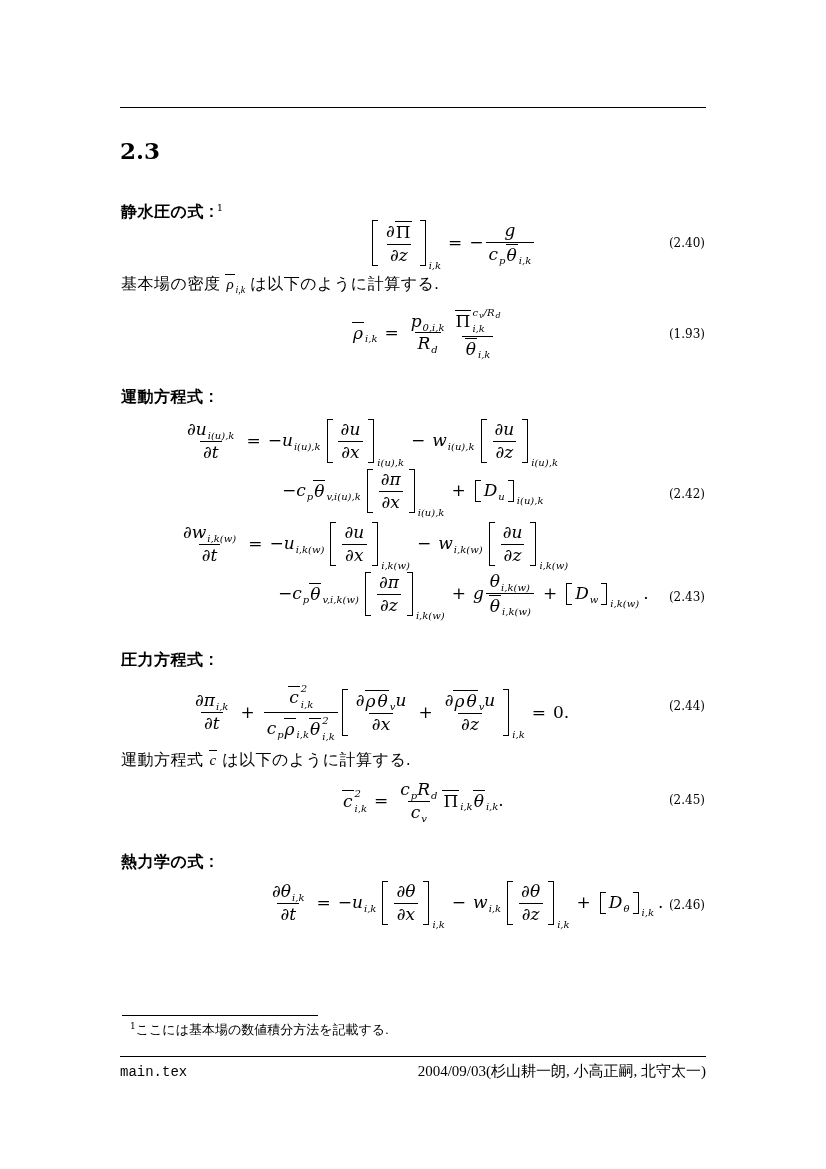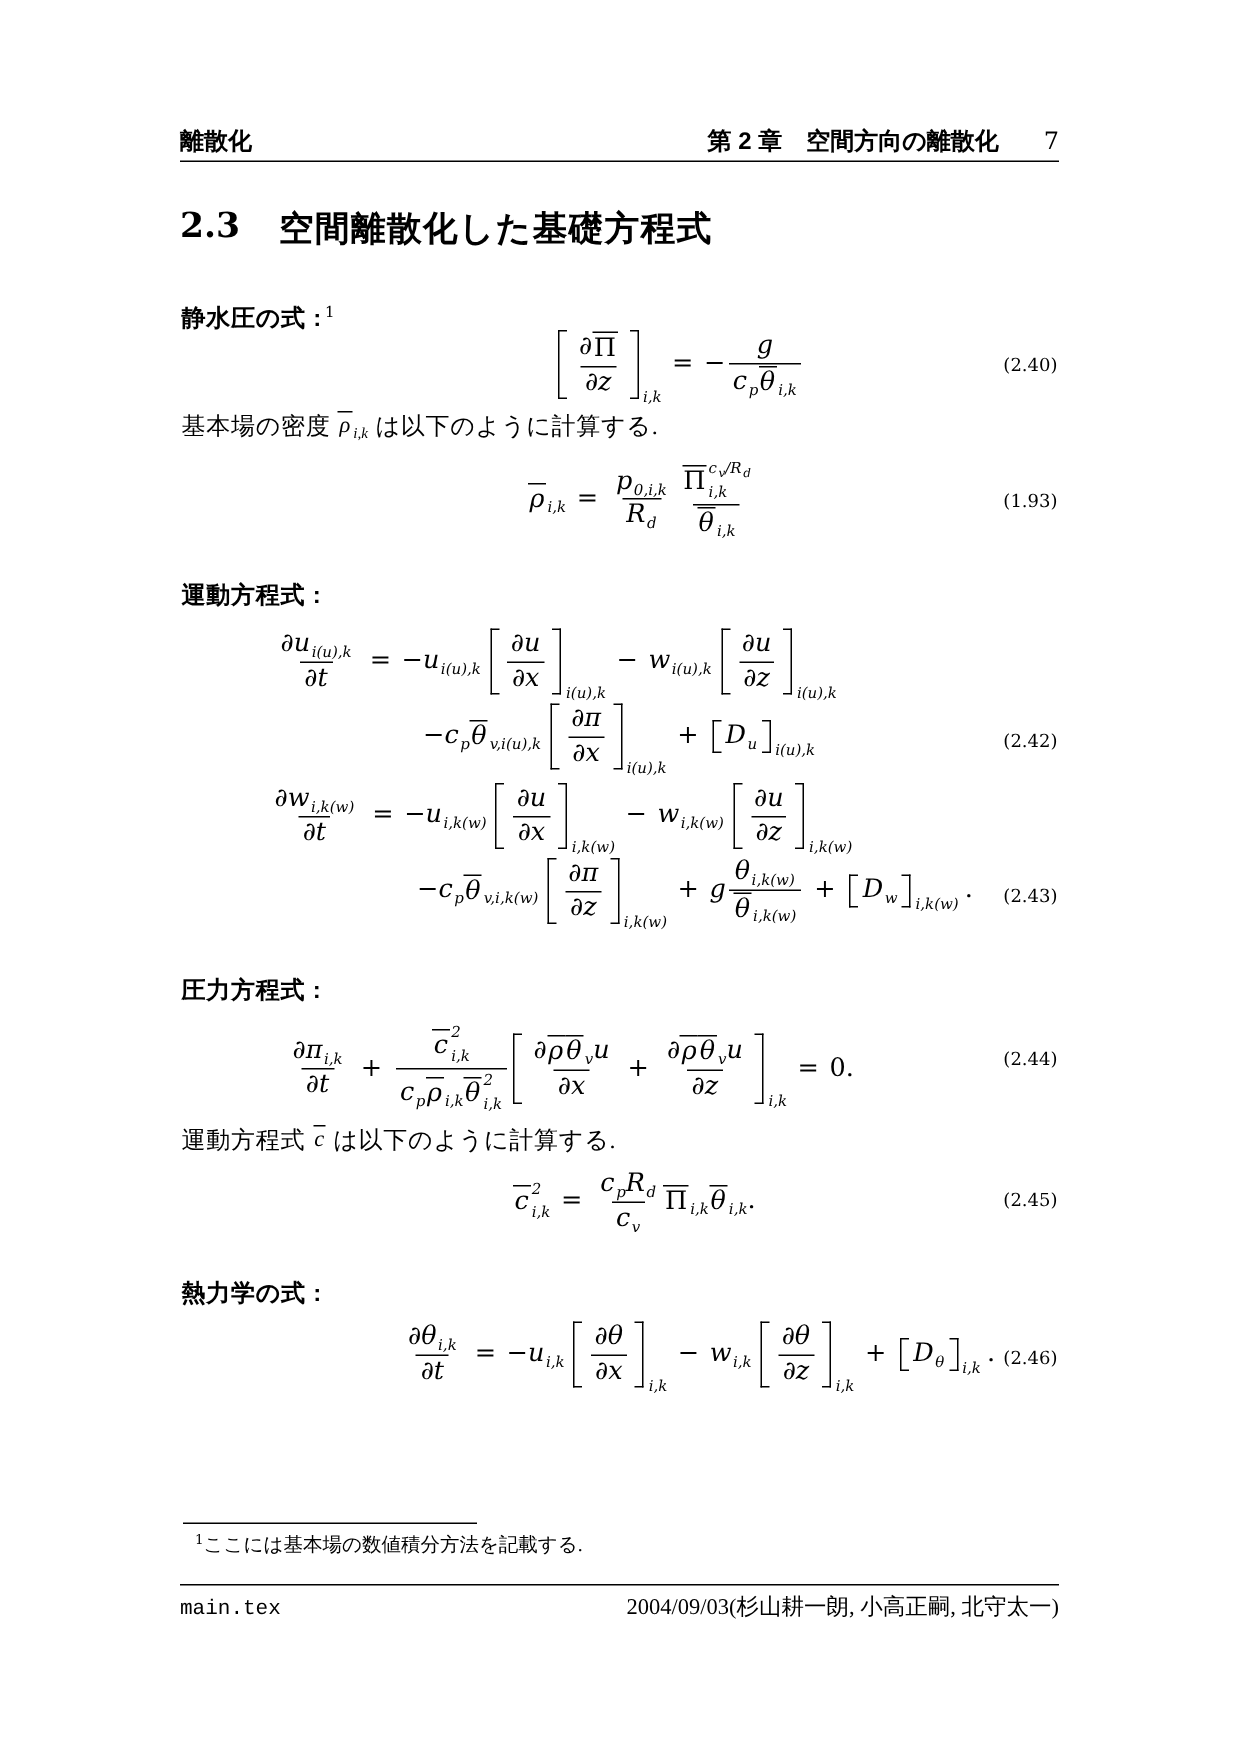--- a/index.html
+++ b/index.html
@@ -61,33 +61,24 @@
   .footer-rule{top:1056px;left:120px;width:586px;}
   .footer{position:absolute;left:120px;width:586px;top:1062px;display:flex;justify-content:space-between;align-items:baseline;}
   .f-left{font-family:"Liberation Mono","DejaVu Sans Mono",monospace;font-size:14px;}
   .f-right{font-size:15px;}
 </style>
 </head>
 <body>
 
 <div class="page">
 
-  <div class="header">
-    <span class="jp-gothic">離散化</span>
-    <span class="h-right">
-      <span class="jp-gothic h-chapter">第 2 章</span>
-      <span class="jp-gothic h-title">空間方向の離散化</span>
-      <span class="h-page">7</span>
-    </span>
-  </div>
   <div class="rule header-rule"></div>
 
   <div class="section-title">
     <span class="sec-num">2.3</span>
-    <span class="jp-gothic sec-txt">空間離散化した基礎方程式</span>
   </div>
 
   <div class="label" style="top:202px">
     <span class="jp-gothic">静水圧の式 :</span><span class="fnmark">1</span>
   </div>
 
   <div class="eqline" style="top:220px;left:370px">
     <span class="math">
         <span class="mrow">
           <span class="mrow">

